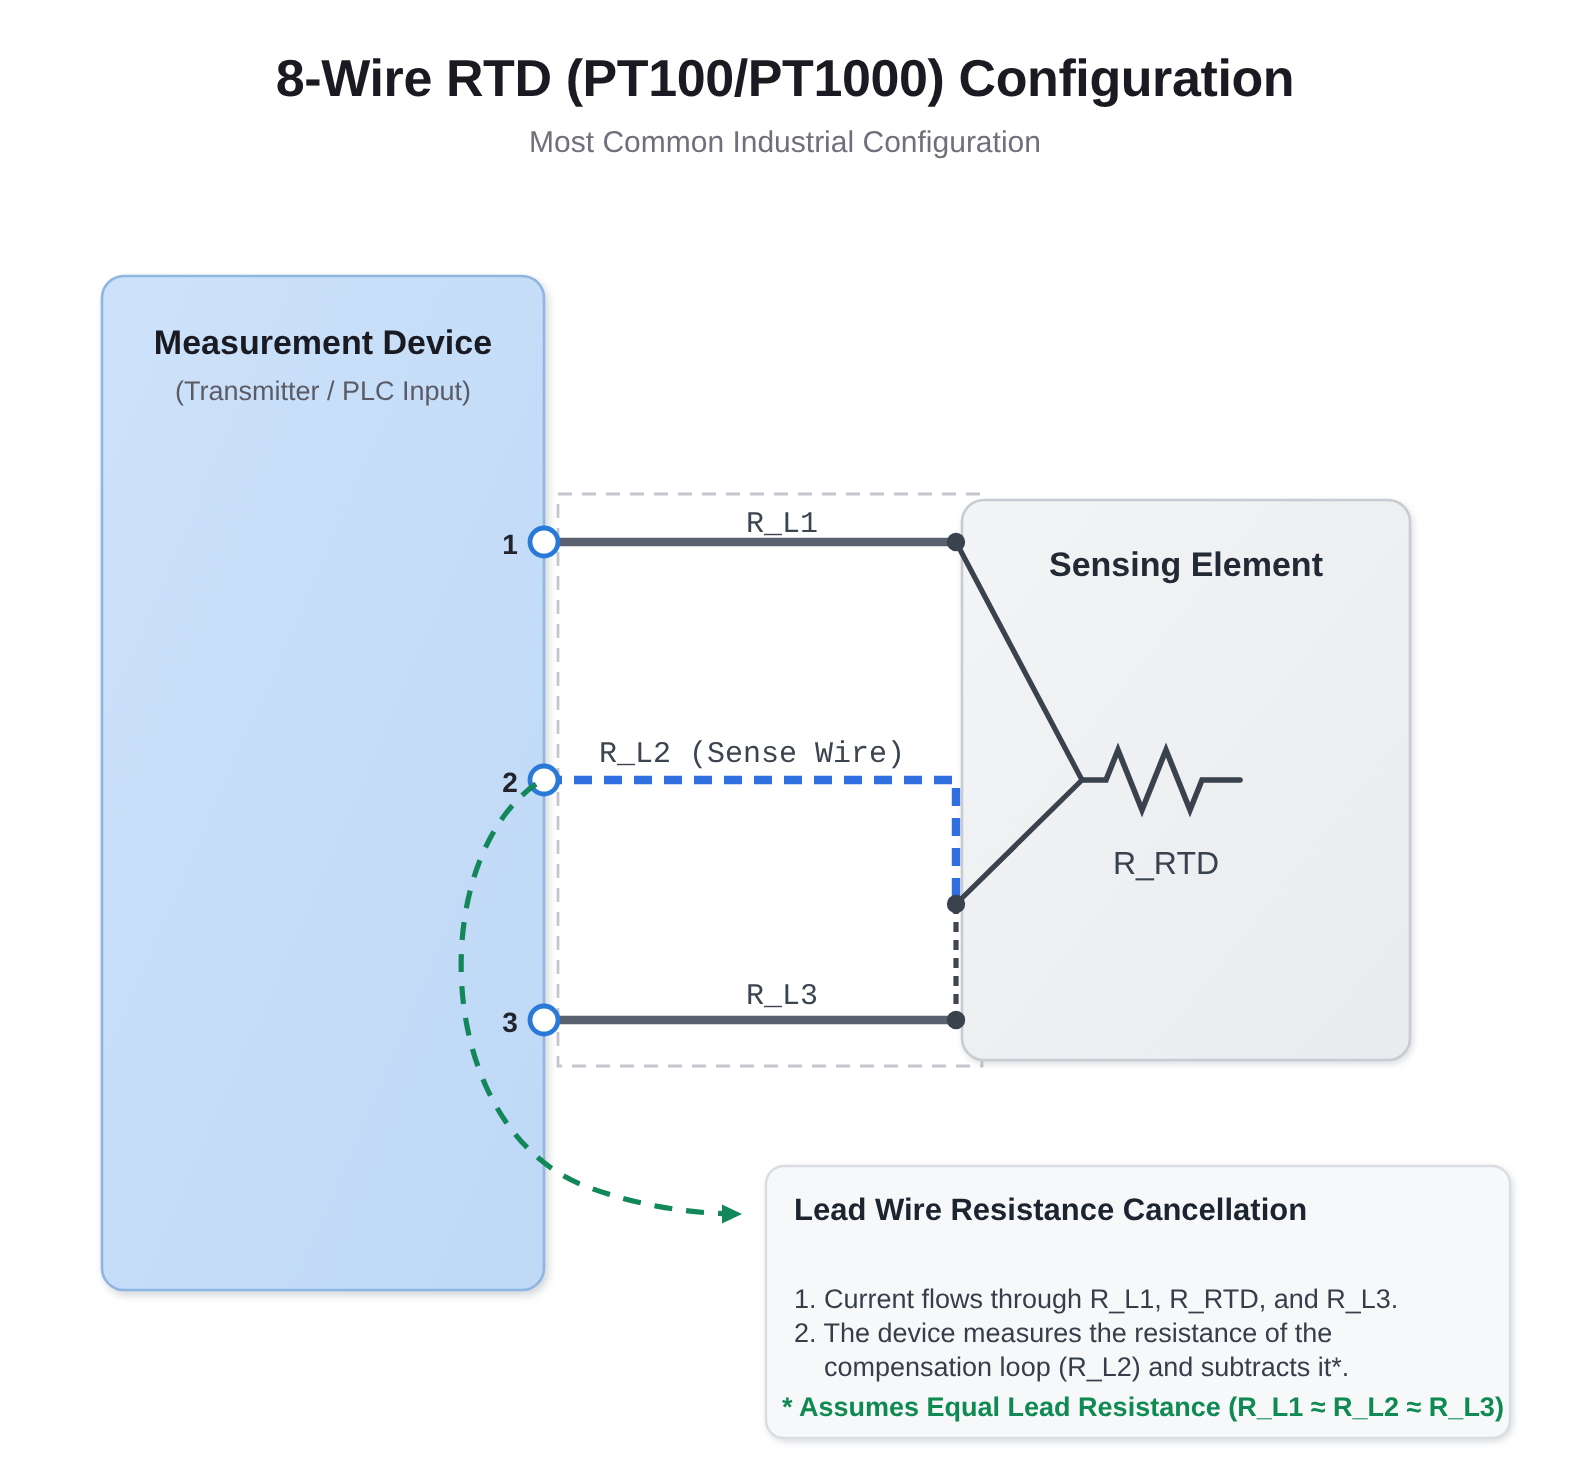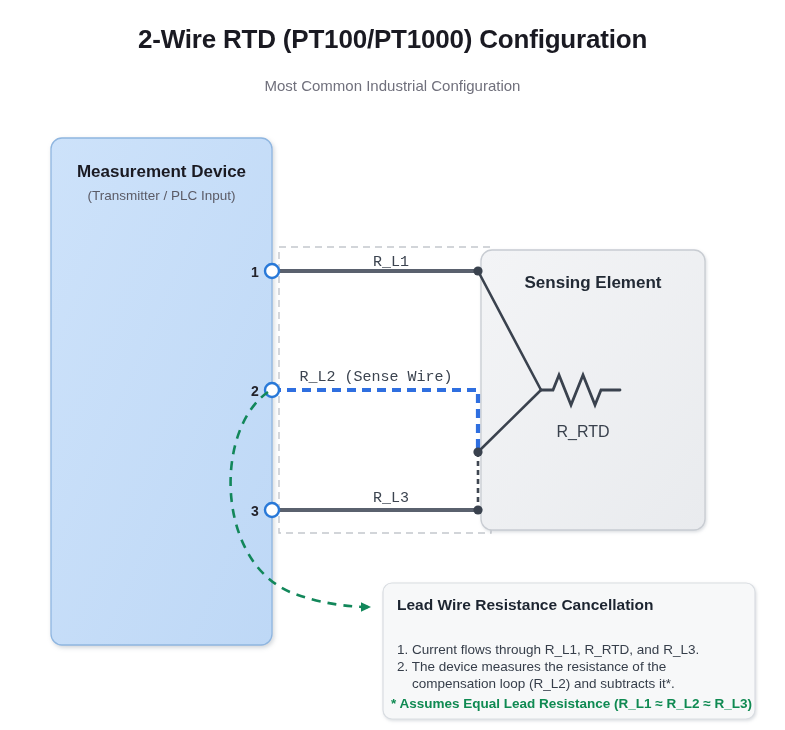--- a/index.html
+++ b/index.html
@@ -26,21 +26,21 @@
     left: 0; top: 24px;
     width: 785px;
     text-align: center;
     font-size: 26px;
     font-weight: bold;
     color: #1a1a22;
     letter-spacing: -0.2px;
   }
   .subtitle {
     position: absolute;
-    left: 0; top: 77px;
+    left: 0; top: 63px;
     width: 785px;
     text-align: center;
     font-size: 15px;
     color: #70707c;
   }
   svg.diagram {
     position: absolute;
     left: 0; top: 0;
     width: 785px;
     height: 730px;
@@ -95,21 +95,21 @@
     font-size: 13.5px;
     font-weight: bold;
     fill: #0f8a52;
   }
 </style>
 </head>
 <body>
 
 <div id="stage">
 
-  <div class="title">2-Wire RTD (PT100/PT1000) Configuration</div>
+  <div class="title">8-Wire RTD (PT100/PT1000) Configuration</div>
   <div class="subtitle">Most Common Industrial Configuration</div>
 
   <svg class="diagram" viewBox="0 0 785 730">
     <defs>
       <linearGradient id="devGrad" x1="0" y1="0" x2="1" y2="1">
         <stop offset="0%" stop-color="#cde2fa"></stop>
         <stop offset="100%" stop-color="#bed8f6"></stop>
       </linearGradient>
       <linearGradient id="sensGrad" x1="0" y1="0" x2="1" y2="1">
         <stop offset="0%" stop-color="#f3f4f6"></stop>

